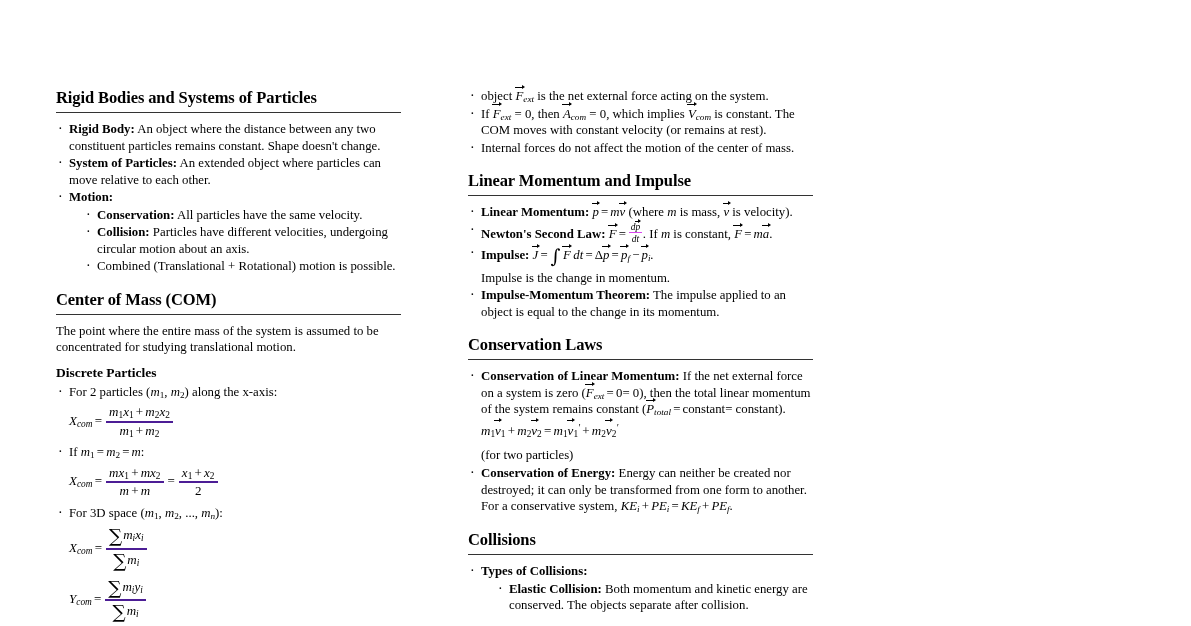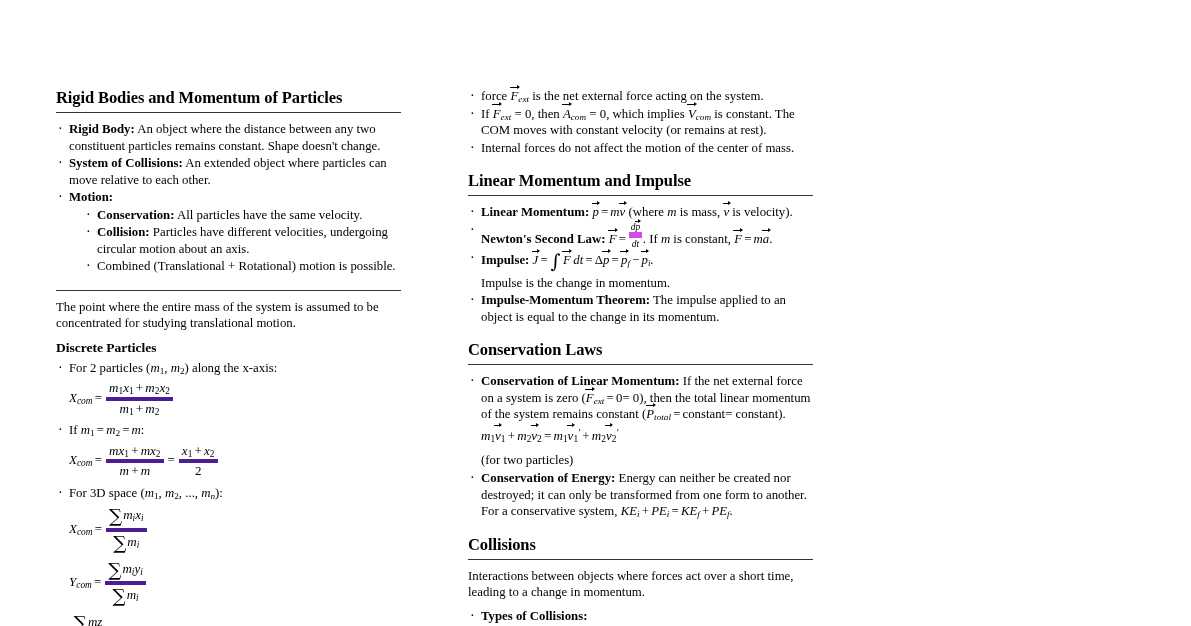--- a/index.html
+++ b/index.html
@@ -177,39 +177,39 @@
   .frac {
     display: inline-block;
     vertical-align: middle;
     text-align: center;
     line-height: 1.12;
     margin: 0 0.12em;
   }
   .frac > .num {
     display: block;
     padding: 0 0.25em 1px 0.25em;
-    border-bottom: 4px solid #4c1d95;
+    border-bottom: 2px solid #4c1d95;
   }
   .frac > .den {
     display: block;
     padding: 1px 0.25em 0 0.25em;
   }
   
   .ifrac {
     display: inline-block;
     vertical-align: -0.42em;
     text-align: center;
     font-size: 0.74em;
     line-height: 1.08;
     margin: 0 0.1em;
   }
   .ifrac > .num {
     display: block;
     padding: 0 0.18em 0.5px 0.18em;
-    border-bottom: 6px solid #d946ef;
+    border-bottom: 1px solid #d946ef;
   }
   .ifrac > .den {
     display: block;
     padding: 0.5px 0.18em 0 0.18em;
   }
 
   .sum {
     font-style: normal;
     font-size: 1.42em;
     vertical-align: -0.16em;
@@ -241,29 +241,29 @@
 </style>
 </head>
 <body>
 
 <div class="page">
   <div class="columns">
 
     <div class="col col-left">
 
       <div class="section-block first">
-        <h2 class="section">Rigid Bodies and Momentum of Particles</h2>
+        <h2 class="section">Rigid Bodies and Systems of Particles</h2>
         <hr class="rule">
         <ul class="bul">
           <li>
             <b>Rigid Body:</b>
             <span>An object where the distance between any two constituent particles remains constant. Shape doesn't change.</span>
           </li>
           <li>
-            <b>System of Collisions:</b>
+            <b>System of Particles:</b>
             <span>An extended object where particles can move relative to each other.</span>
           </li>
           <li>
             <b>Motion:</b>
             <ul class="bul">
               <li>
                 <b>Conservation:</b>
                 <span>All particles have the same velocity.</span>
               </li>
               <li>
@@ -274,20 +274,21 @@
                 <span>Combined (Translational + Rotational) motion is possible.</span>
               </li>
             </ul>
           </li>
         </ul>
       </div>
 
       <div class="sec-gap"></div>
 
       <div class="section-block">
+        <h2 class="section">Center of Mass (COM)</h2>
         <hr class="rule">
         <p class="para">The point where the entire mass of the system is assumed to be concentrated for studying translational motion.</p>
         <h3 class="subsection">Discrete Particles</h3>
 
         <ul class="bul">
           <li>
             <span>For 2 particles (<span class="m">m<span class="sb">1</span></span>, <span class="m">m<span class="sb">2</span></span>) along the x-axis:</span>
           </li>
         </ul>
         <div class="mathline ind tall">
@@ -319,21 +320,21 @@
         </div>
 
       </div>
     </div>
 
     <div class="col col-right">
 
       <div class="section-block first">
         <ul class="bul">
           <li class="nobullet">
-            <span><span>force</span>
+            <span><span>object</span>
               <span class="m"><span class="vec">F<span class="ar"></span></span><span class="sbi">ext</span></span>
               <span>is the net external force acting on the system.</span></span>
           </li>
           <li>
             <span><span>If</span>
               <span class="m"><span class="vec">F<span class="ar"></span></span><span class="sbi">ext</span></span>
               <span>= 0, then</span>
               <span class="m"><span class="vec">A<span class="ar"></span></span><span class="sbi">com</span></span>
               <span>= 0, which implies</span>
               <span class="m"><span class="vec">V<span class="ar"></span></span><span class="sbi">com</span></span>
@@ -393,21 +394,20 @@
               <span class="m">KE<span class="sbi">i</span><span class="op">+</span>PE<span class="sbi">i</span><span class="op">=</span>KE<span class="sbi">f</span><span class="op">+</span>PE<span class="sbi">f</span></span>.</span>
           </li>
         </ul>
       </div>
 
       <div class="sec-gap"></div>
 
       <div class="section-block">
         <h2 class="section">Collisions</h2>
         <hr class="rule">
-        <p class="para">Interactions between objects where forces act over a short time, leading to a change in momentum.</p>
         <ul class="bul">
           <li>
             <b>Types of Collisions:</b>
             <ul class="bul">
               <li>
                 <b>Elastic Collision:</b>
                 <span>Both momentum and kinetic energy are conserved. The objects separate after collision.</span>
                 
               </li>
             </ul>

